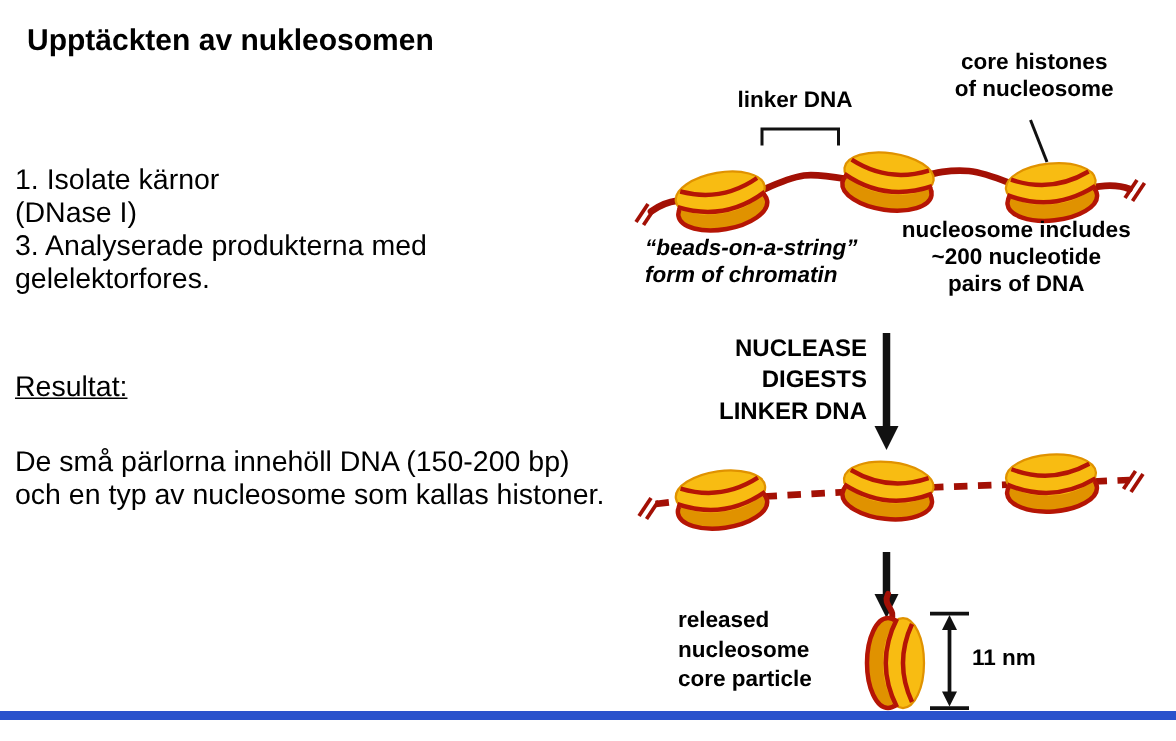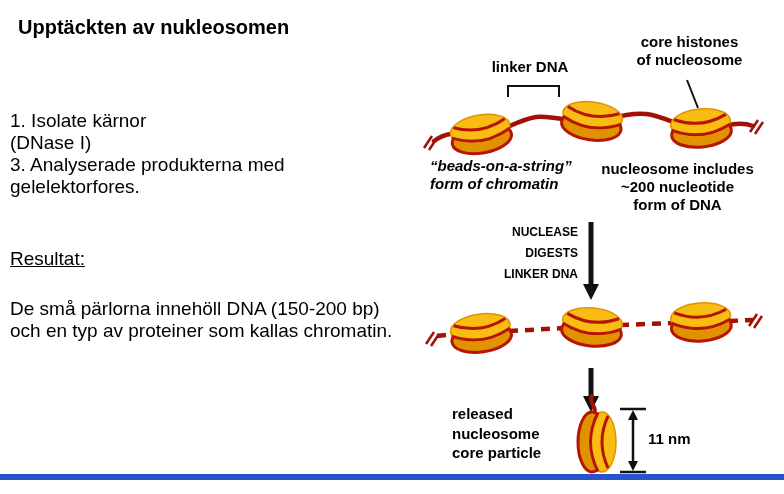--- a/index.html
+++ b/index.html
@@ -37,21 +37,21 @@
 
   .lbl {
     position: absolute;
     font-weight: bold;
     color: #000000;
     font-size: 15px;
     line-height: 18px;
   }
   .lbl.center { text-align: center; }
   .lbl.right  { text-align: right; }
-  #nuclease-label { font-size: 12px; line-height: 21px; }
+  #nuclease-label { font-size: 16px; line-height: 21px; }
 
   #diagram-art {
     position: absolute;
     left: 0; top: 0;
     width: 784px; height: 494px;
     pointer-events: none;
   }
   #bottom-bar {
     position: absolute;
     left: 0;
@@ -72,21 +72,21 @@
     <div>1. Isolate kärnor</div>
     <div>(DNase I)</div>
     <div>3. Analyserade produkterna med</div>
     <div>gelelektorfores.</div>
   </div>
 
   <div class="left-text" id="result-head">Resultat:</div>
 
   <div class="left-text" id="result-block">
     <div>De små pärlorna innehöll DNA (150-200 bp)</div>
-    <div>och en typ av proteiner som kallas chromatin.</div>
+    <div>och en typ av nucleosome som kallas histoner.</div>
   </div>
 
   <svg id="diagram-art" viewBox="0 0 784 494" xmlns="http://www.w3.org/2000/svg">
     <defs>
       <g id="bead">
         <ellipse cx="0" cy="5" rx="30" ry="14" fill="#e09200" stroke="#b51505" stroke-width="3"></ellipse>
         <ellipse cx="0" cy="-5" rx="30" ry="14" fill="#f8bc12" stroke="#e09200" stroke-width="1.5"></ellipse>
         <path d="M -29.5 -1 Q 0 14 29.5 -1" fill="none" stroke="#b51505" stroke-width="3"></path>
         <path d="M -26 -11 Q 0 1 26 -11" fill="none" stroke="#b51505" stroke-width="3"></path>
       </g>
@@ -162,24 +162,24 @@
   <div class="lbl center" style="left:612px; top:33px; width:155px;">
     <div>core histones</div>
     <div>of nucleosome</div>
   </div>
 
   <div class="lbl" style="left:430px; top:157px; width:170px;font-style:italic;">
     <div>“beads-on-a-string”</div>
     <div>form of chromatin</div>
   </div>
 
-  <div class="lbl center" style="left:575px; top:160px; width:205px;">
+  <div class="lbl center" style="left:575px; top:145px; width:205px;">
     <div>nucleosome includes</div>
     <div>~200 nucleotide</div>
-    <div>form of DNA</div>
+    <div>pairs of DNA</div>
   </div>
 
   <div class="lbl right" id="nuclease-label" style="left:430px; top:222px; width:148px;">
     <div>NUCLEASE</div>
     <div>DIGESTS</div>
     <div>LINKER DNA</div>
   </div>
 
   <div class="lbl" style="left:452px; top:404px; width:120px; line-height:19.5px;">
     <div>released</div>

